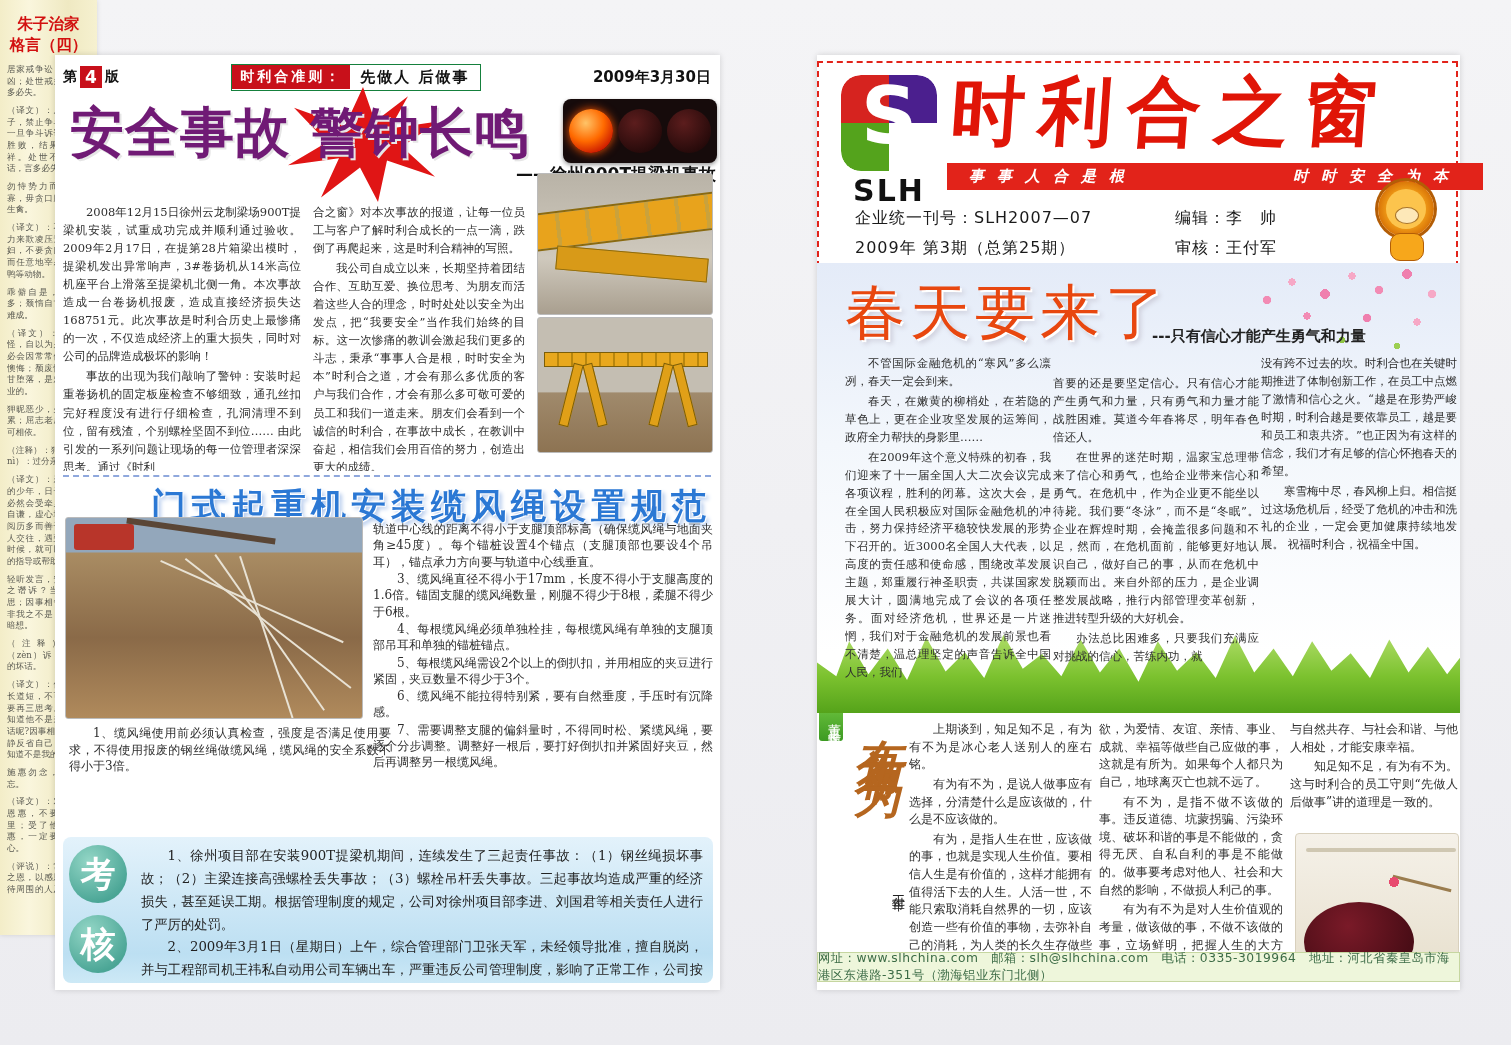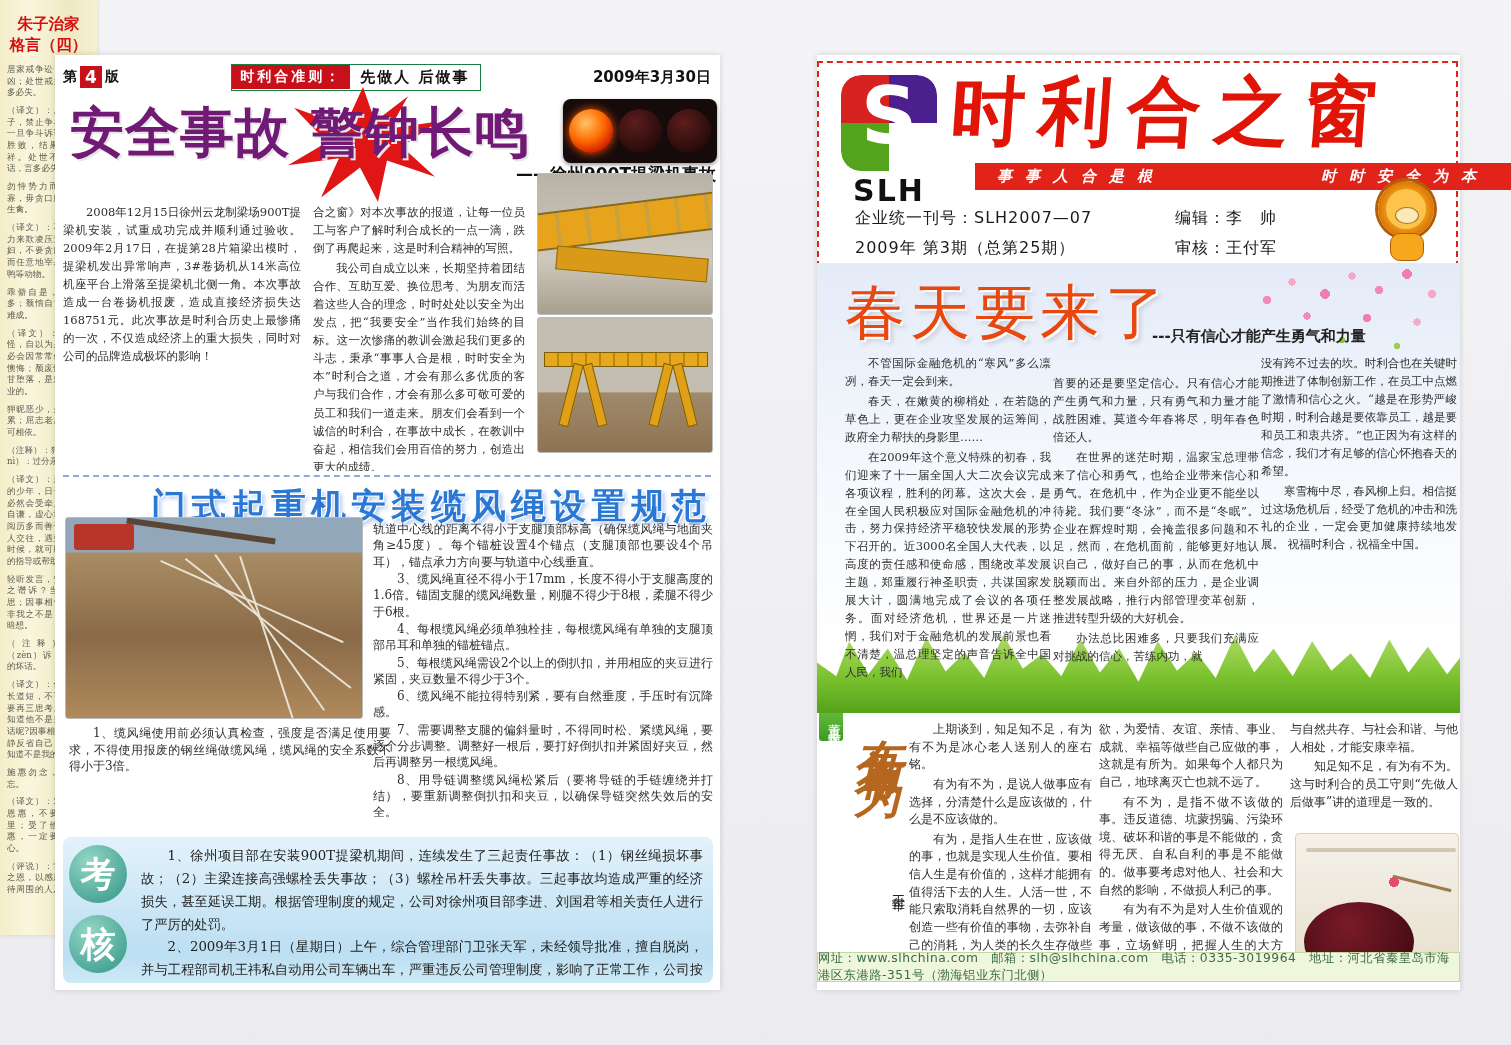--- a/index.html
+++ b/index.html
@@ -76,21 +76,21 @@
   
   .masthead{position:absolute;left:0px;top:6px;width:637px;height:202px;border:2px dashed #e2231a;background:#fff;}
   .slh-logo{position:absolute;left:22px;top:12px;width:96px;height:96px;border-radius:20px;overflow:hidden;background:#fff;}
   .slh-logo .q{position:absolute;width:50%;height:50%;}
   .q.tl{left:0;top:0;background:#d6231f;border-top-left-radius:20px;}
   .q.tr{right:0;top:0;background:#4b1f8e;border-top-right-radius:20px;}
   .q.bl{left:0;bottom:0;background:#54a31c;border-bottom-left-radius:20px;}
   .slh-logo .s{position:absolute;left:0;top:-4px;width:100%;text-align:center;font-size:78px;font-weight:900;color:#fff;font-family:"DejaVu Sans",sans-serif;}
   .slh-word{position:absolute;left:22px;top:110px;width:96px;text-align:center;font-size:30px;font-weight:900;letter-spacing:2px;color:#111;}
   .mh-title{position:absolute;left:132px;top:0px;width:500px;font-size:74px;font-weight:900;color:#e01507;font-family:"DejaVu Serif",serif;letter-spacing:14px;transform:skewX(-4deg);white-space:nowrap;}
-  .mh-banner{position:absolute;left:128px;top:100px;width:492px;height:27px;background:#e2231a;color:#fff;display:flex;justify-content:space-between;align-items:center;padding:0 22px;font-size:15px;font-weight:bold;font-style:italic;font-family:"DejaVu Serif",serif;margin-left:28px;}
+  .mh-banner{position:absolute;left:128px;top:100px;width:492px;height:27px;background:#e2231a;color:#fff;display:flex;justify-content:space-between;align-items:center;padding:0 22px;font-size:15px;font-weight:bold;font-style:italic;font-family:"DejaVu Serif",serif;}
   .mh-banner span{letter-spacing:13px;}
   .mh-info{position:absolute;left:36px;top:140px;font-size:16px;color:#1a1a1a;line-height:1.9;letter-spacing:1px;}
   .mh-info2{position:absolute;left:356px;top:140px;font-size:16px;color:#1a1a1a;line-height:1.9;letter-spacing:1px;}
   .lion{position:absolute;right:14px;top:118px;width:72px;height:80px;}
   .lion .mane{position:absolute;left:8px;top:0;width:56px;height:56px;border-radius:50%;background:radial-gradient(circle,#f7a71b 40%,#d97508 70%);box-shadow:0 0 0 3px #b35d06;}
   .lion .face{position:absolute;left:16px;top:8px;width:40px;height:40px;border-radius:50%;background:#fcc44d;}
   .lion .muzzle{position:absolute;left:25px;top:26px;width:22px;height:15px;border-radius:50%;background:#fde8b8;border:1px solid #a8742a;}
   .lion .body{position:absolute;left:20px;top:52px;width:32px;height:26px;border-radius:10px;background:#f7a71b;border:1px solid #b35d06;}
 
   .rp-bg{position:absolute;left:0;top:208px;width:643px;height:520px;background:linear-gradient(180deg,#e4ebf8,#f3f7fc 35%,#ffffff 75%);}
@@ -160,20 +160,21 @@
       <div class="traffic">
         <i class="on"></i>
           <i class="off"></i>
           <i class="off"></i>
       </div>
     </div>
     <div class="hl-sub">——徐州900T提梁机事故</div>
 
     <div class="col a1 c1">
       <p>2008年12月15日徐州云龙制梁场900T提梁机安装，试重成功完成并顺利通过验收。2009年2月17日，在提第28片箱梁出模时，提梁机发出异常响声，3#卷扬机从14米高位机座平台上滑落至提梁机北侧一角。本次事故造成一台卷扬机报废，造成直接经济损失达168751元。此次事故是时利合历史上最惨痛的一次，不仅造成经济上的重大损失，同时对公司的品牌造成极坏的影响！</p>
+      <p>事故的出现为我们敲响了警钟：安装时起重卷扬机的固定板座检查不够细致，通孔丝扣完好程度没有进行仔细检查，孔洞清理不到位，留有残渣，个别螺栓坚固不到位…… 由此引发的一系列问题让现场的每一位管理者深深思考。通过《时利</p>
     </div>
     <div class="col a1 c2">
       <p class="cont">合之窗》对本次事故的报道，让每一位员工与客户了解时利合成长的一点一滴，跌倒了再爬起来，这是时利合精神的写照。</p>
       <p>我公司自成立以来，长期坚持着团结合作、互助互爱、换位思考、为朋友而活着这些人合的理念，时时处处以安全为出发点，把“我要安全”当作我们始终的目标。这一次惨痛的教训会激起我们更多的斗志，秉承“事事人合是根，时时安全为本”时利合之道，才会有那么多优质的客户与我们合作，才会有那么多可敬可爱的员工和我们一道走来。朋友们会看到一个诚信的时利合，在事故中成长，在教训中奋起，相信我们会用百倍的努力，创造出更大的成绩。</p>
     </div>
 
     <div class="photo crane1">
       <div class="beam"></div>
         <div class="beam2"></div>
     </div>
@@ -197,21 +198,20 @@
         <div class="wire w4"></div>
     </div>
 
     <div class="col a2r">
       <p class="cont">轨道中心线的距离不得小于支腿顶部标高（确保缆风绳与地面夹角≥45度）。每个锚桩设置4个锚点（支腿顶部也要设4个吊耳），锚点承力方向要与轨道中心线垂直。</p>
       <p>3、缆风绳直径不得小于17mm，长度不得小于支腿高度的1.6倍。锚固支腿的缆风绳数量，刚腿不得少于8根，柔腿不得少于6根。</p>
       <p>4、每根缆风绳必须单独栓挂，每根缆风绳有单独的支腿顶部吊耳和单独的锚桩锚点。</p>
       <p>5、每根缆风绳需设2个以上的倒扒扣，并用相应的夹豆进行紧固，夹豆数量不得少于3个。</p>
       <p>6、缆风绳不能拉得特别紧，要有自然垂度，手压时有沉降感。</p>
       <p>7、需要调整支腿的偏斜量时，不得同时松、紧缆风绳，要逐个分步调整。调整好一根后，要打好倒扒扣并紧固好夹豆，然后再调整另一根缆风绳。</p>
-      <p>8、用导链调整缆风绳松紧后（要将导链的手链缠绕并打结），要重新调整倒扒扣和夹豆，以确保导链突然失效后的安全。</p>
 
     </div>
     <div class="col a2l">
       <p>1、缆风绳使用前必须认真检查，强度是否满足使用要求，不得使用报废的钢丝绳做缆风绳，缆风绳的安全系数不得小于3倍。</p>
     </div>
 
     <div class="kaohe">
       <div class="kcircle kc1">考</div>
       <div class="kcircle kc2">核</div>
       <div class="ktext">

